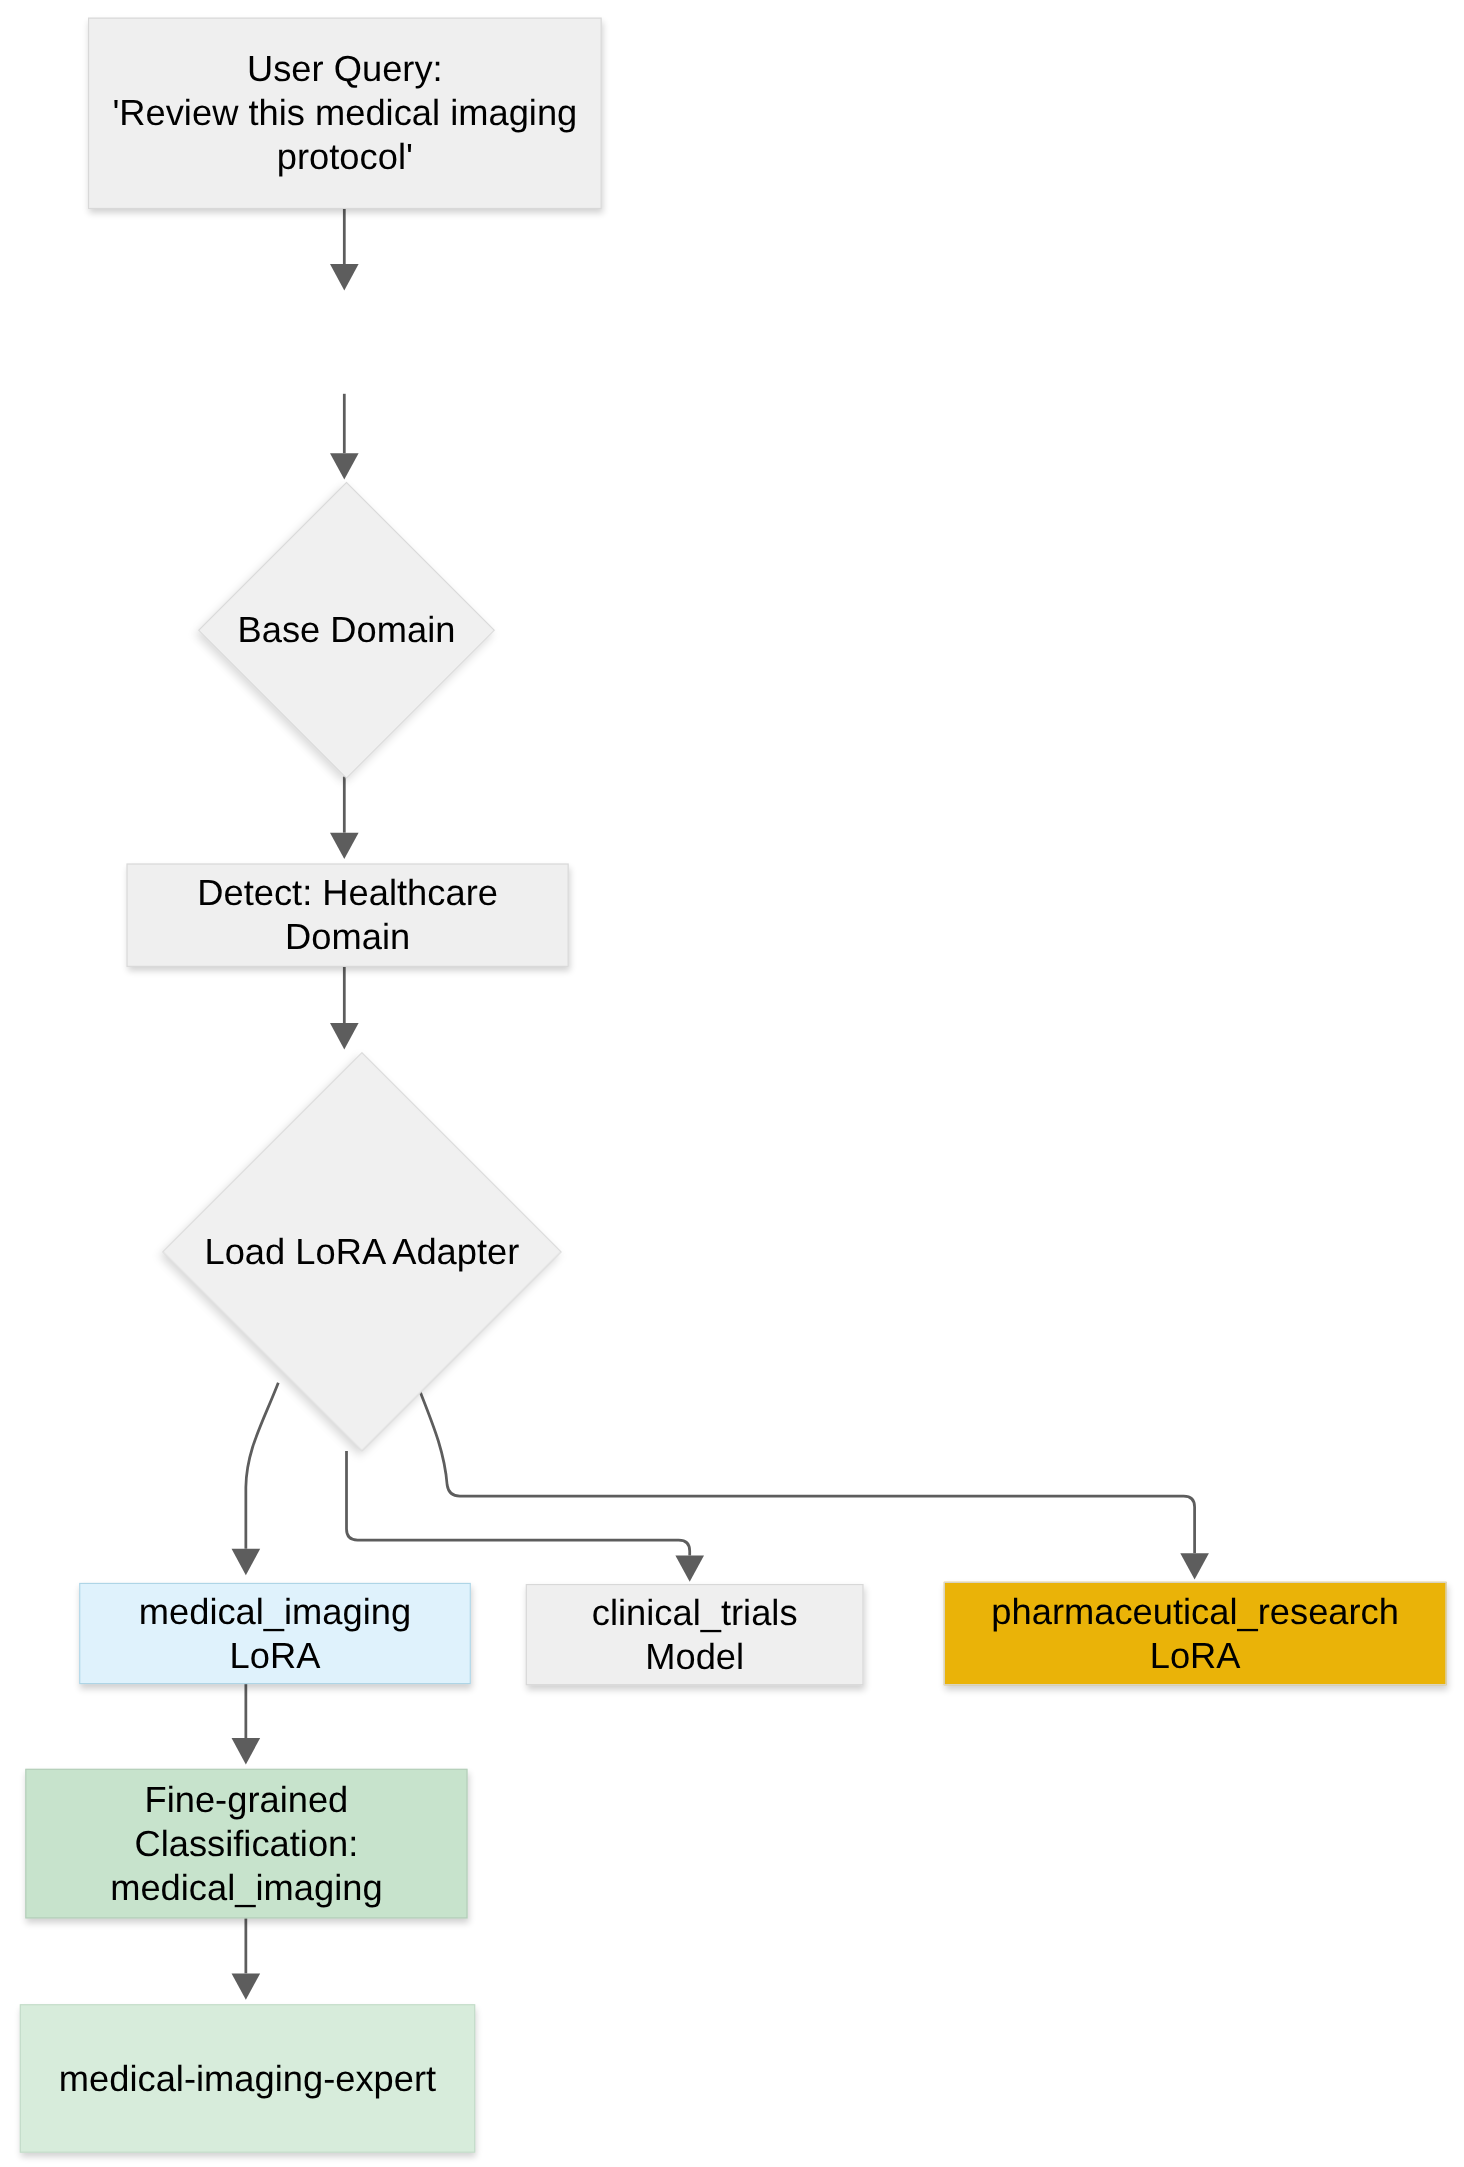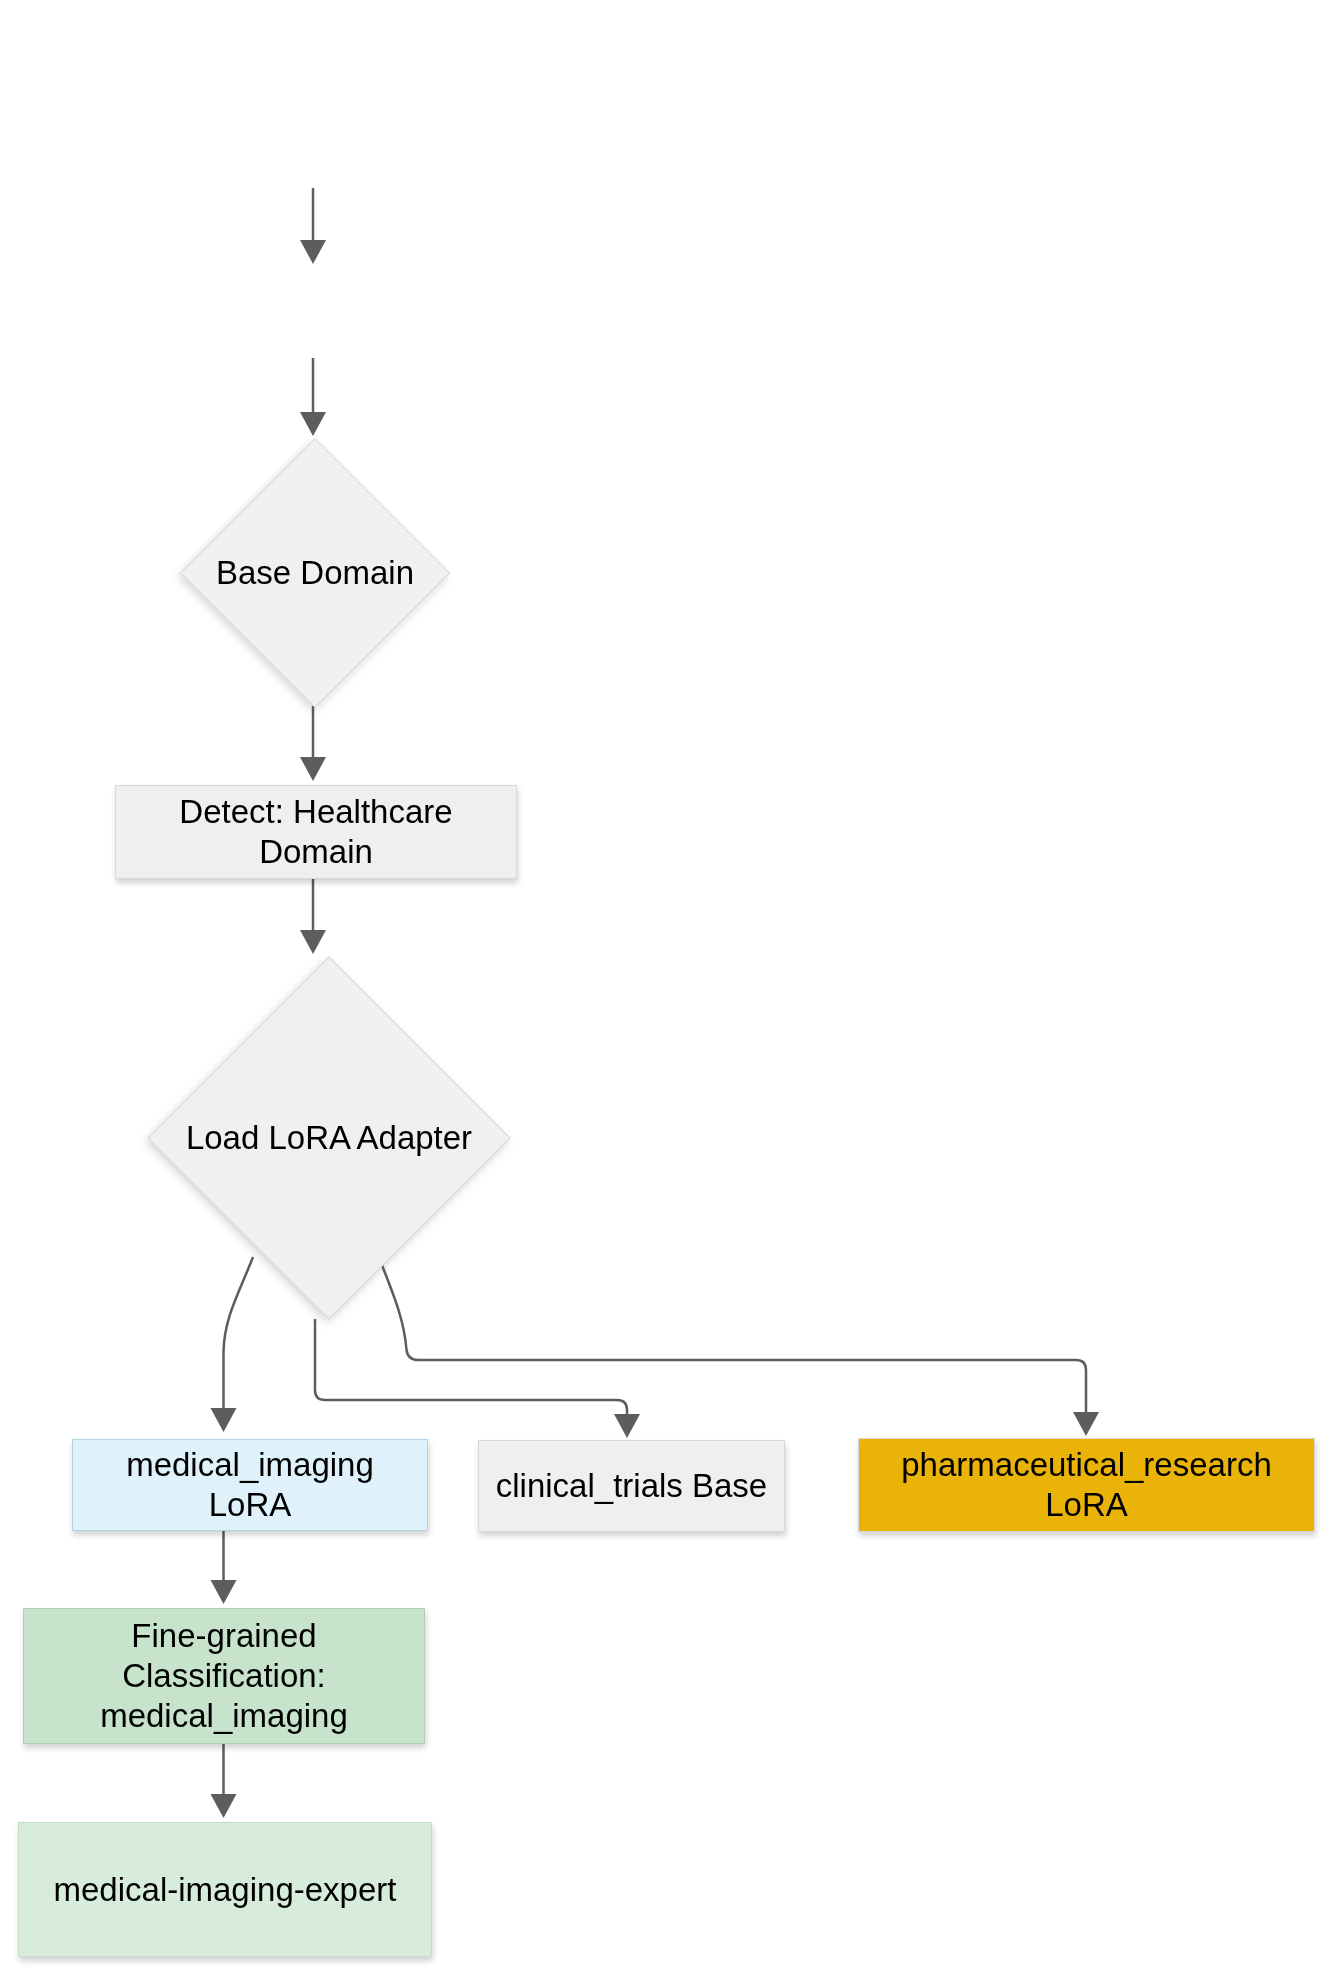--- a/index.html
+++ b/index.html
@@ -98,20 +98,27 @@
     <path class="edge" d="M378 1255 C391 1289 404 1317 406.5 1350 Q408 1360 418 1360 L1076 1360 Q1086 1360 1086 1370 L1086 1412" style="stroke: rgb(93, 93, 93);"></path>
     <polygon class="arrowhead" points="1073,1412 1099,1412 1086,1436" style="fill: rgb(93, 93, 93);"></polygon>
 
     <path class="edge" d="M223.5 1529 L223.5 1580" style="stroke: rgb(93, 93, 93);"></path>
     <polygon class="arrowhead" points="210.5,1580 236.5,1580 223.5,1604" style="fill: rgb(93, 93, 93);"></polygon>
 
     <path class="edge" d="M223.5 1742 L223.5 1794" style="stroke: rgb(93, 93, 93);"></path>
     <polygon class="arrowhead" points="210.5,1794 236.5,1794 223.5,1818" style="fill: rgb(93, 93, 93);"></polygon>
   </svg>
 
+  <div class="node rect" id="n-user_query" style="background: rgb(239, 239, 239); border-color: rgb(216, 216, 216);">
+    <div class="label">
+      <div>User Query:</div>
+      <div>'Review this medical imaging</div>
+      <div>protocol'</div>
+    </div>
+  </div>
 
 
   <div class="node diamond" id="n-base_model">
     <div class="diamond-shape" style="background: rgb(240, 240, 240); border-color: rgb(217, 217, 217);"></div>
     <div class="label">
       <div>Base Domain</div>
     </div>
   </div>
 
   <div class="node rect" id="n-detect" style="background: rgb(239, 239, 239); border-color: rgb(216, 216, 216);">
@@ -128,21 +135,21 @@
   </div>
 
   <div class="node rect" id="n-medical" style="background: rgb(223, 242, 252); border-color: rgb(174, 213, 230); margin-left: 24px;">
     <div class="label">
       <div>medical_imaging LoRA</div>
     </div>
   </div>
 
   <div class="node rect" id="n-clinical" style="background: rgb(239, 239, 239); border-color: rgb(216, 216, 216);">
     <div class="label">
-      <div>clinical_trials Base</div>
+      <div>clinical_trials Model</div>
     </div>
   </div>
 
   <div class="node rect" id="n-pharma" style="background: #eab308; border-color: rgb(216, 216, 216);">
     <div class="label">
       <div>pharmaceutical_research LoRA</div>
     </div>
   </div>
 
   <div class="node rect" id="n-fine_grained" style="background: rgb(199, 227, 204); border-color: rgb(180, 206, 186);">

